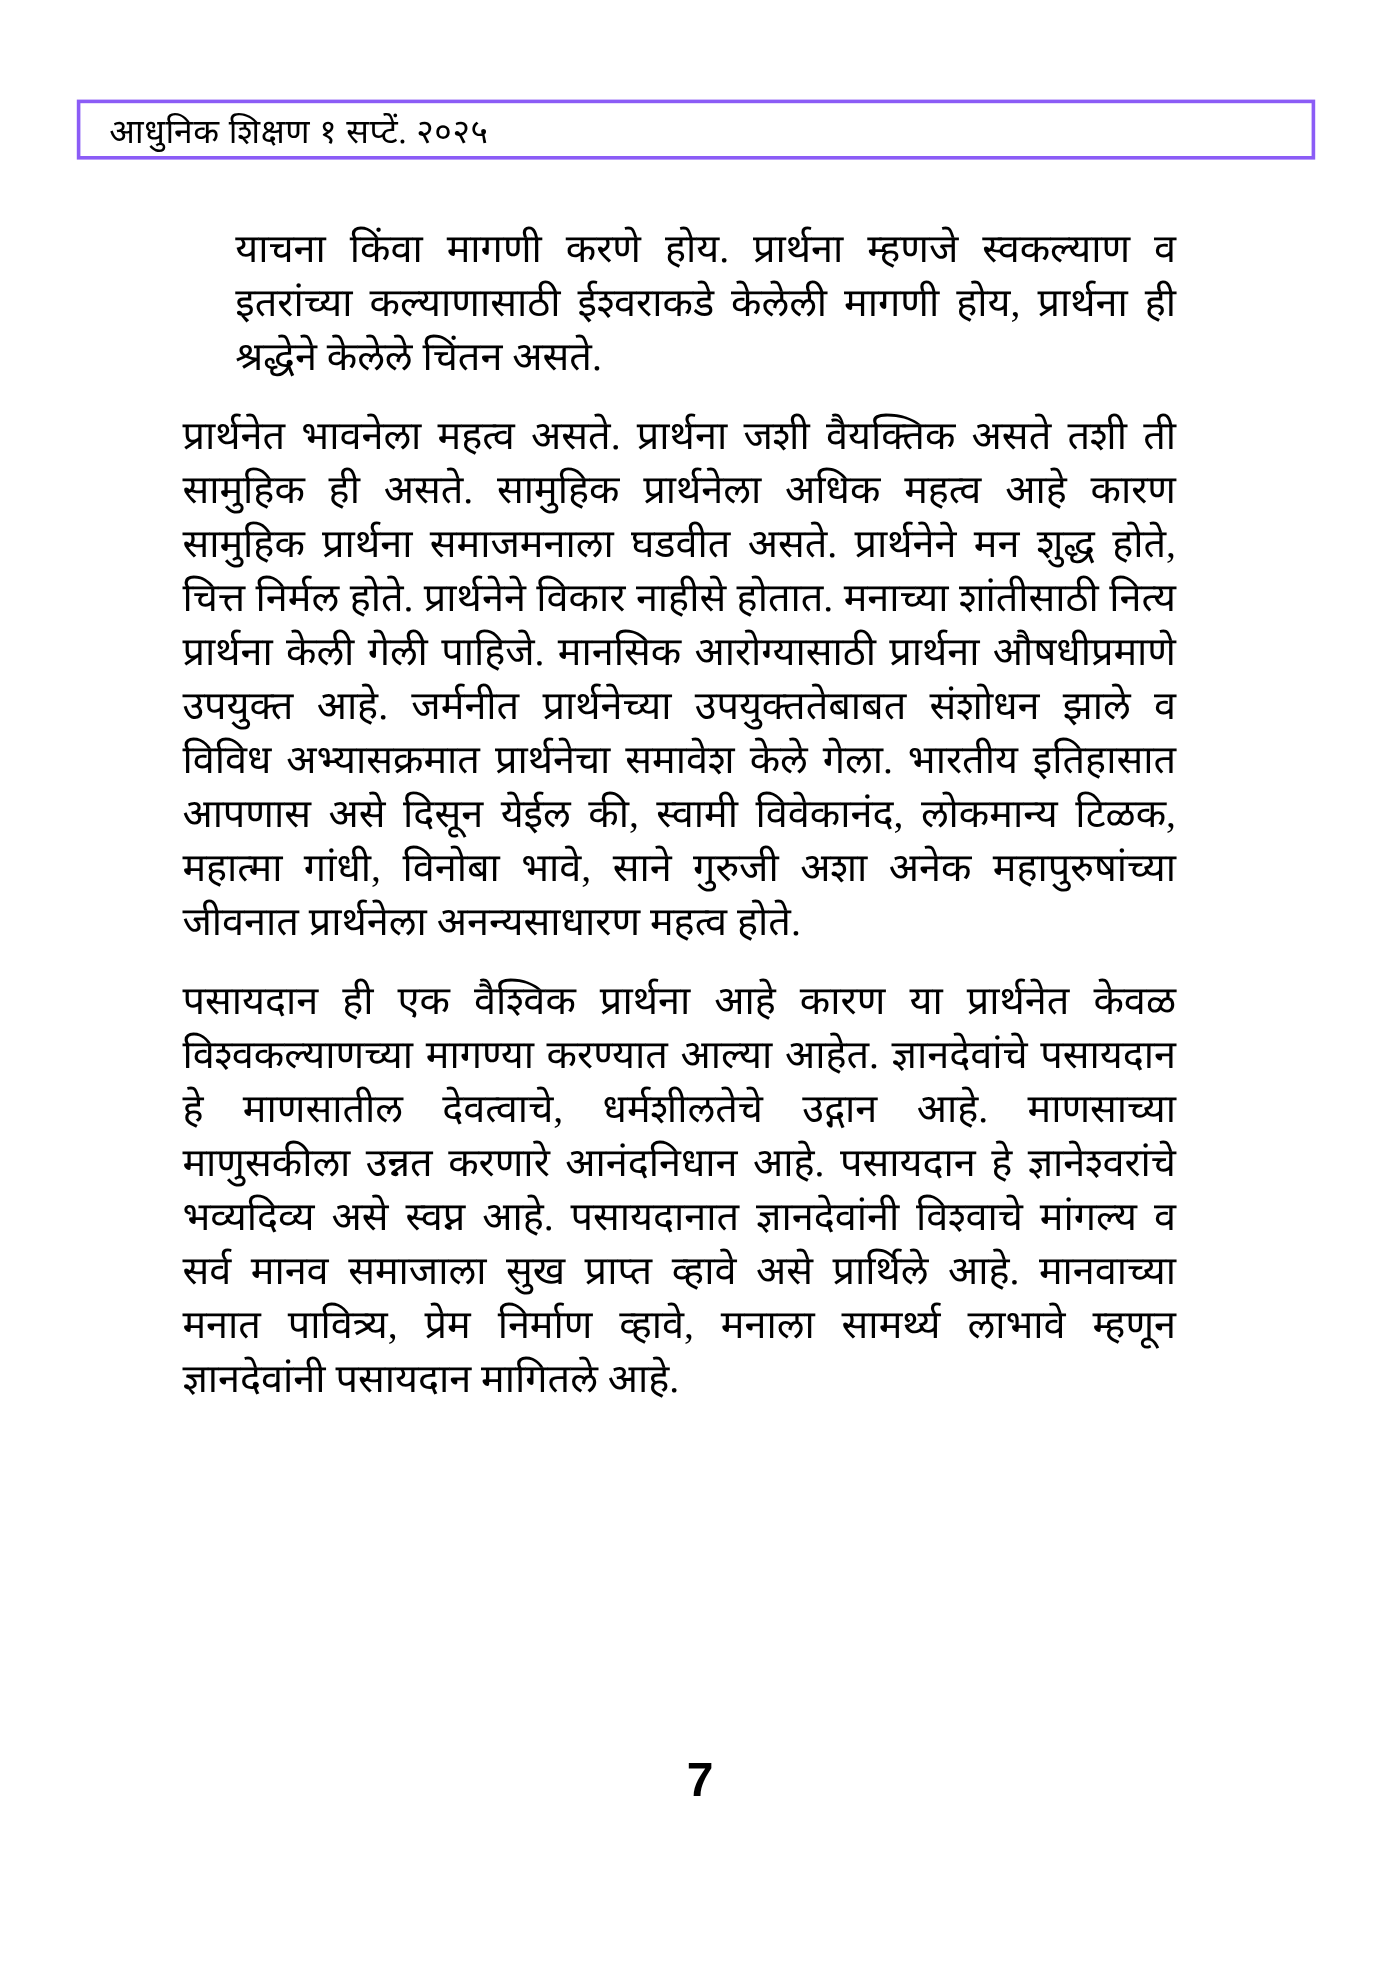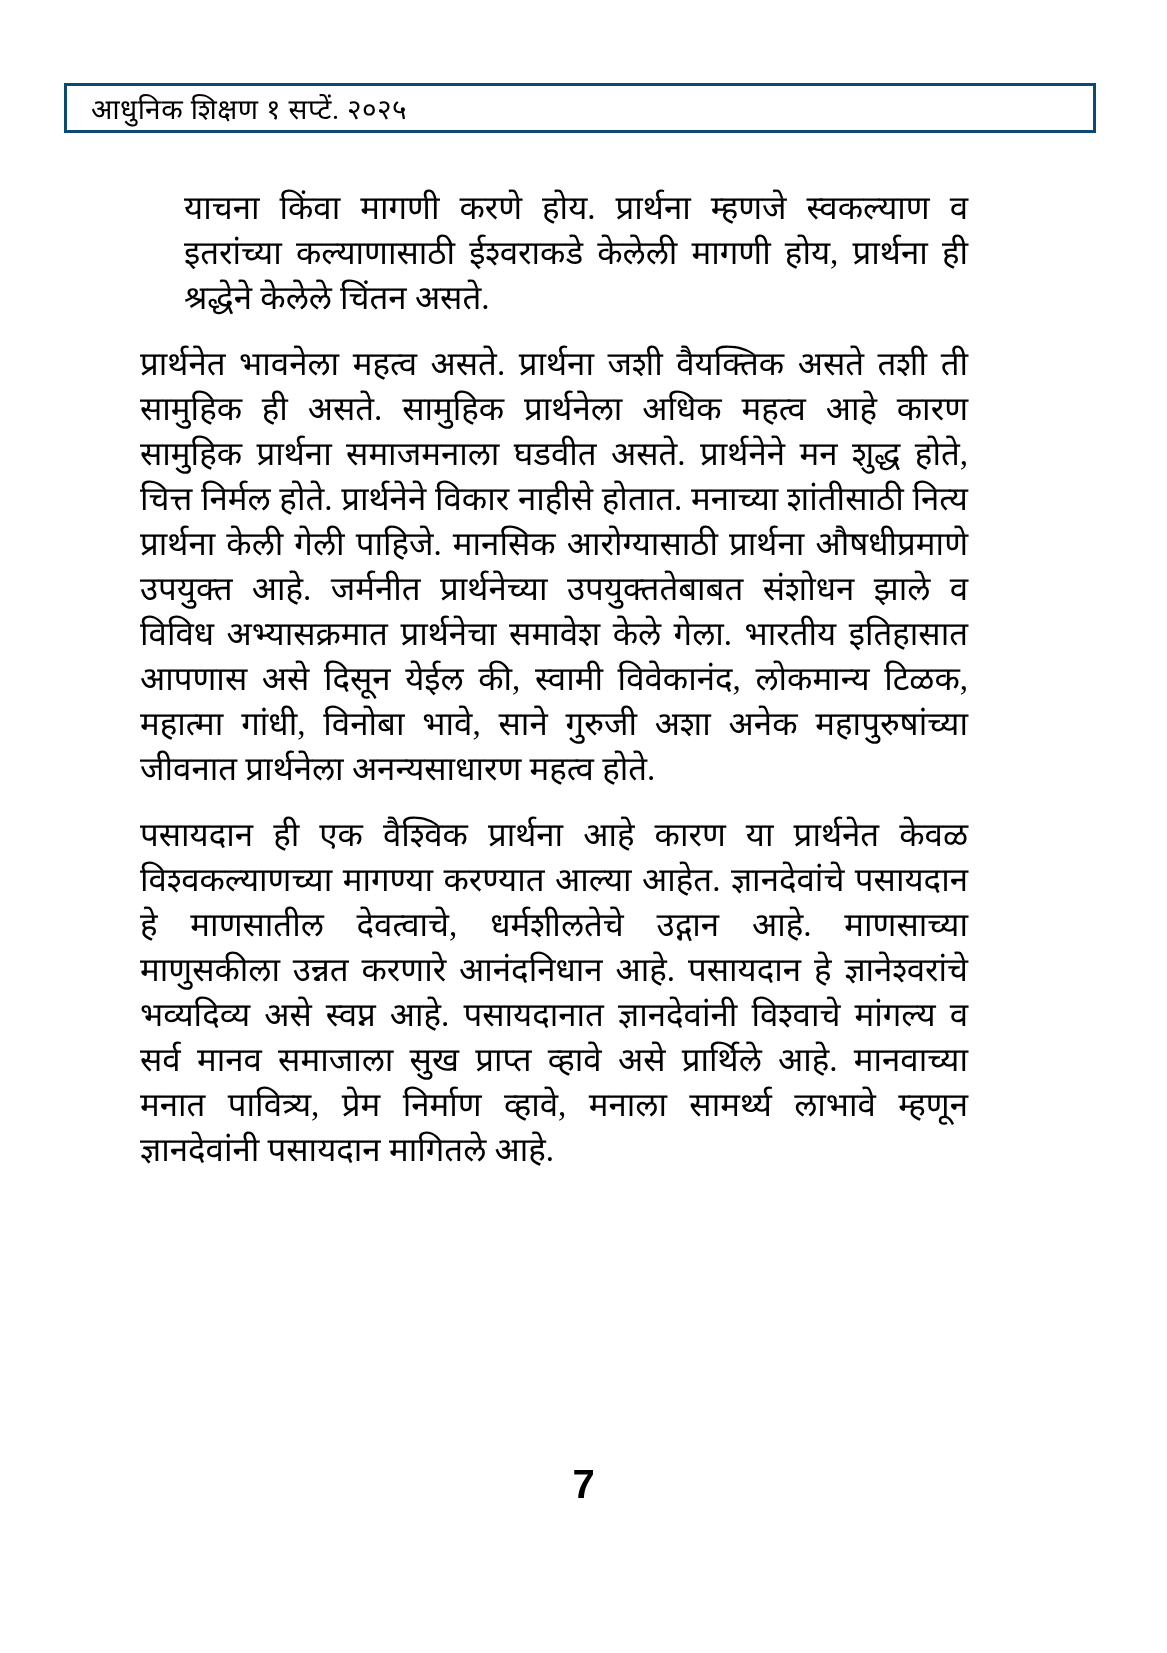--- a/index.html
+++ b/index.html
@@ -15,21 +15,21 @@
     color: #000000;
     font-family: "Liberation Serif", "DejaVu Serif", serif;
     overflow: hidden;
   }
   .header-bar {
     position: absolute;
     left: 64px;
     top: 83px;
     width: 1032px;
     height: 50px;
-    border: 3px solid #0c4a6e;
+    border: 3px solid #8b5cf6;
     box-sizing: border-box;
     display: flex;
     align-items: center;
     justify-content: space-between;
     padding: 0 20px 0 24px;
   }
   .header-left {
     font-size: 28px;
     letter-spacing: 0.5px;
     white-space: nowrap;
@@ -39,21 +39,21 @@
     font-size: 27px;
     white-space: pre;
   }
   .header-right sup {
     font-size: 16px;
     vertical-align: super;
     line-height: 0;
   }
   .body-text {
     position: absolute;
-    left: 140px;
+    left: 152px;
     top: 186px;
     width: 828px;
     font-size: 33px;
     line-height: 45px;
     text-align: justify;
     text-justify: inter-word;
   }
   .body-text p {
     margin: 0 0 21px 0;
   }

